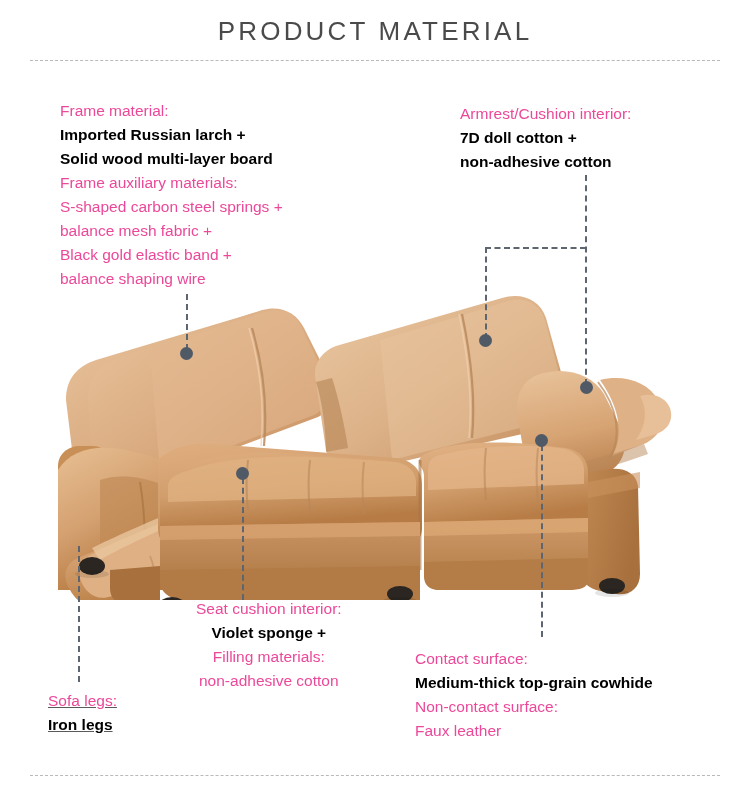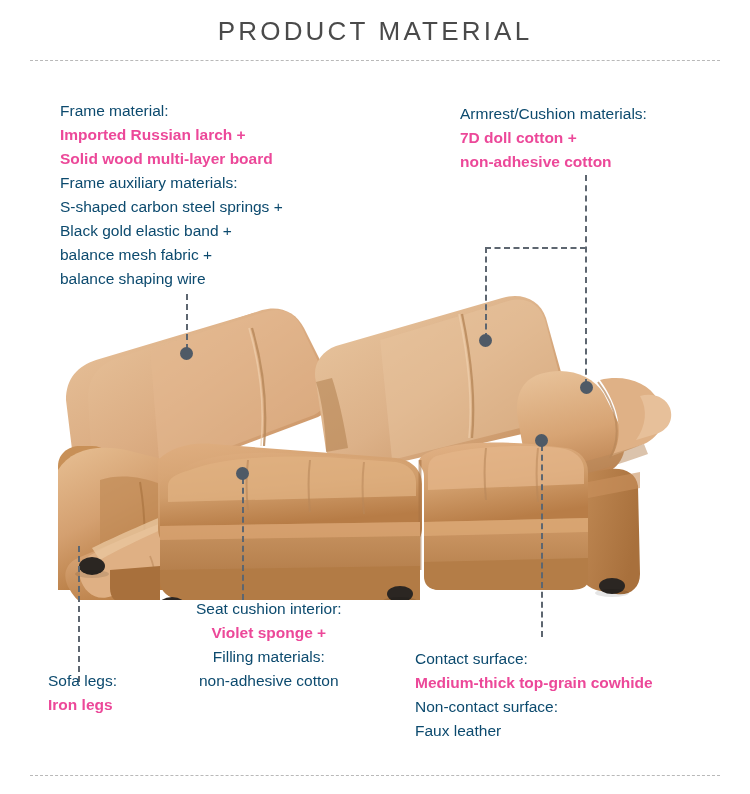--- a/index.html
+++ b/index.html
@@ -25,31 +25,31 @@
     border-top:1px dashed #b9b9b9;
     background:transparent;
   }
   .divider.top { top:60px; }
   .divider.bottom { top:775px; }
 
   
   .callout { position:absolute; }
   .callout .line {
     font-size:15.5px; line-height:24px;
-    color:#0c4a6e; white-space:nowrap;
+    color:#ec4899; white-space:nowrap;
   }
   .callout .line.bold {
-    font-weight:700; color:#ec4899;
+    font-weight:700; color:#000000;
   }
 
   #callout-frame      { left:60px;  top:99px;  }
   #callout-armrest    { left:460px; top:102px; }
   #callout-seat       { left:196px; top:597px;text-align:center; }
   #callout-surface    { left:415px; top:647px; }
-  #callout-legs       { left:48px;  top:669px; }
+  #callout-legs       { left:48px;  top:689px;text-decoration:underline; }
 
   
   .lead-v {
     position:absolute; width:0; border-left:2px dashed #5d6670;
   }
   .lead-h {
     position:absolute; height:0; border-top:2px dashed #5d6670;
   }
   .dot {
     position:absolute; width:13px; height:13px; border-radius:50%;
@@ -236,27 +236,27 @@
   <div class="dot" style="left:580px; top:381px;"></div>
   <div class="dot" style="left:236px; top:467px;"></div>
   <div class="dot" style="left:535px; top:434px;"></div>
 
   <div class="callout" id="callout-frame">
     <div class="line">Frame material:</div>
     <div class="line bold">Imported Russian larch +</div>
     <div class="line bold">Solid wood multi-layer board</div>
     <div class="line">Frame auxiliary materials:</div>
     <div class="line">S-shaped carbon steel springs +</div>
+    <div class="line">balance mesh fabric +</div>
     <div class="line">Black gold elastic band +</div>
-    <div class="line">balance mesh fabric +</div>
     <div class="line">balance shaping wire</div>
   </div>
 
   <div class="callout" id="callout-armrest">
-    <div class="line">Armrest/Cushion materials:</div>
+    <div class="line">Armrest/Cushion interior:</div>
     <div class="line bold">7D doll cotton +</div>
     <div class="line bold">non-adhesive cotton</div>
   </div>
 
   <div class="callout" id="callout-seat">
     <div class="line">Seat cushion interior:</div>
     <div class="line bold">Violet sponge +</div>
     <div class="line">Filling materials:</div>
     <div class="line">non-adhesive cotton</div>
   </div>

